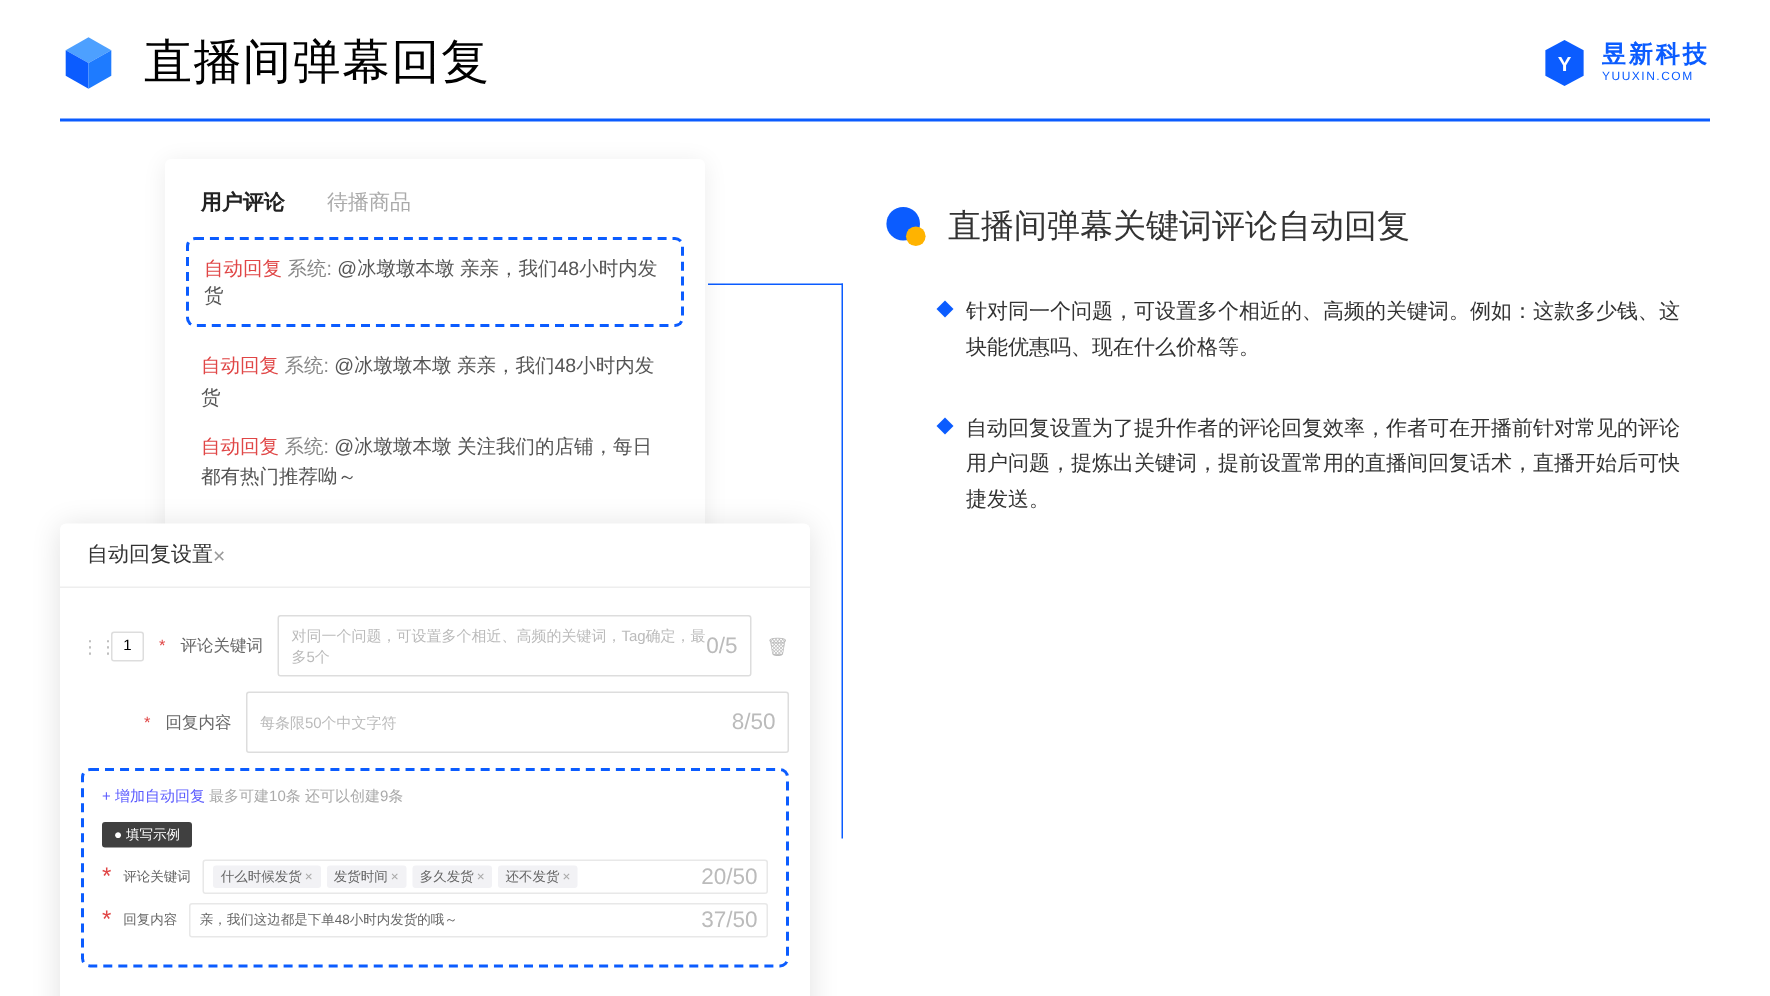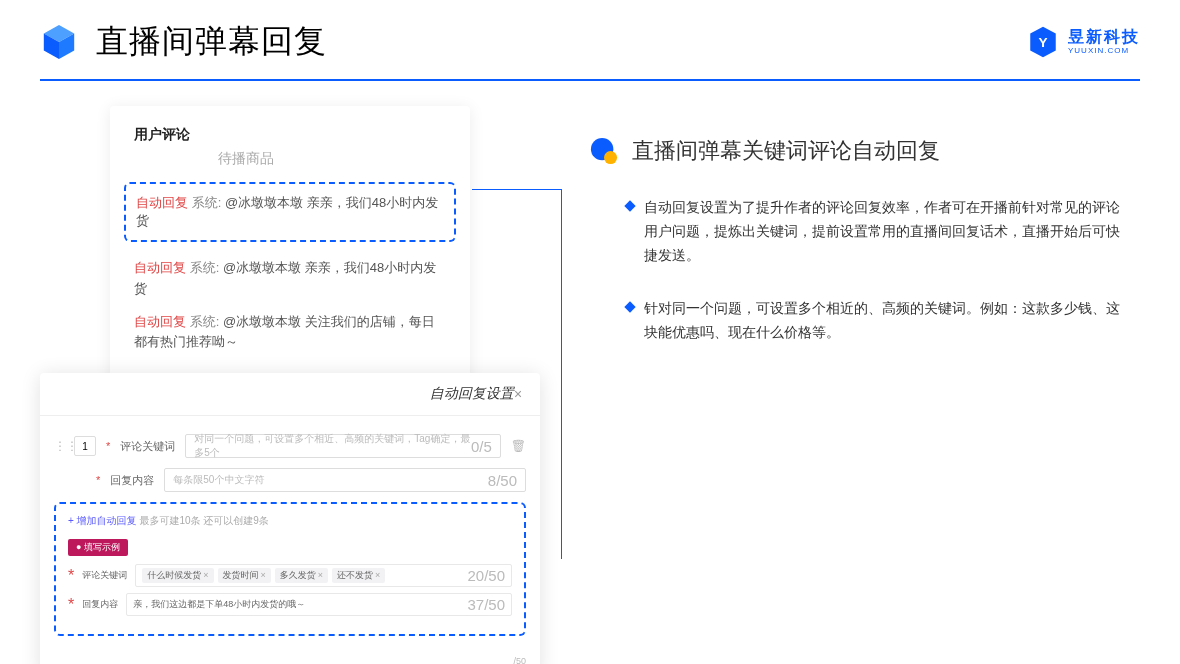--- a/index.html
+++ b/index.html
@@ -86,21 +86,20 @@
   gap: 28px;
   padding: 0 24px 14px 24px;
   font-size: 14px;
 }
 .tab-active {
   font-weight: 700;
   color: #222;
 }
 .tab-inactive {
   color: #aaa;
-  margin-top: 24px;
 }
 .highlight-row {
   border: 2px dashed #0b5cff;
   border-radius: 6px;
   margin: 0 14px 10px 14px;
   padding: 10px 10px;
   font-size: 13px;
   color: #555;
   position: relative;
 }
@@ -121,27 +120,26 @@
   background: #fff;
   box-shadow: 0 2px 20px rgba(0,0,0,0.12);
   border-radius: 4px;
   width: 500px;
   margin-top: -10px;
   position: relative;
   z-index: 2;
 }
 .settings-header {
   display: flex;
-  justify-content: flex-end;
+  justify-content: flex-start;
   align-items: center;
   padding: 12px 18px;
   border-bottom: 1px solid #eee;
   font-size: 14px;
   color: #333;
-  font-style: italic;
 }
 .close-x {
   color: #999;
   cursor: pointer;
 }
 .settings-body {
   padding: 18px 14px 14px 14px;
 }
 .form-row {
   display: flex;
@@ -170,21 +168,21 @@
 }
 .label {
   color: #666;
   font-size: 11px;
   white-space: nowrap;
 }
 .input-wrap {
   flex: 1;
   border: 1px solid #ddd;
   border-radius: 2px;
-  height: 24px;
+  height: 41px;
   display: flex;
   align-items: center;
   padding: 0 8px;
   font-size: 10px;
   color: #bbb;
   justify-content: space-between;
 }
 .counter {
   font-size: 15px;
   color: #bbb;
@@ -204,21 +202,21 @@
   margin-bottom: 8px;
 }
 .add-link {
   color: #5a5aff;
 }
 .hint {
   color: #aaa;
 }
 .badge {
   display: inline-block;
-  background: #be185d;
+  background: #404040;
   color: #fff;
   font-size: 9px;
   padding: 2px 8px;
   border-radius: 2px;
   margin-bottom: 8px;
 }
 .tag-row {
   display: flex;
   align-items: center;
   gap: 8px;
@@ -435,21 +433,21 @@
         <svg viewBox="0 0 30 30" width="28" height="28">
           <circle cx="13" cy="13" r="12" fill="#0b5cff"></circle>
           <circle cx="22" cy="22" r="7" fill="#ffb300"></circle>
         </svg>
       </div>
       <span class="section-title">直播间弹幕关键词评论自动回复</span>
     </div>
     <div class="bullets">
       <div class="bullet">
         <div class="diamond"></div>
-        <div class="bullet-text">自动回复设置为了提升作者的评论回复效率，作者可在开播前针对常见的评论用户问题，提炼出关键词，提前设置常用的直播间回复话术，直播开始后可快捷发送。</div>
+        <div class="bullet-text">针对同一个问题，可设置多个相近的、高频的关键词。例如：这款多少钱、这块能优惠吗、现在什么价格等。</div>
       </div>
       <div class="bullet">
         <div class="diamond"></div>
-        <div class="bullet-text">针对同一个问题，可设置多个相近的、高频的关键词。例如：这款多少钱、这块能优惠吗、现在什么价格等。</div>
+        <div class="bullet-text">自动回复设置为了提升作者的评论回复效率，作者可在开播前针对常见的评论用户问题，提炼出关键词，提前设置常用的直播间回复话术，直播开始后可快捷发送。</div>
       </div>
     </div>
   </div>
 </div>
 
 </body></html>

